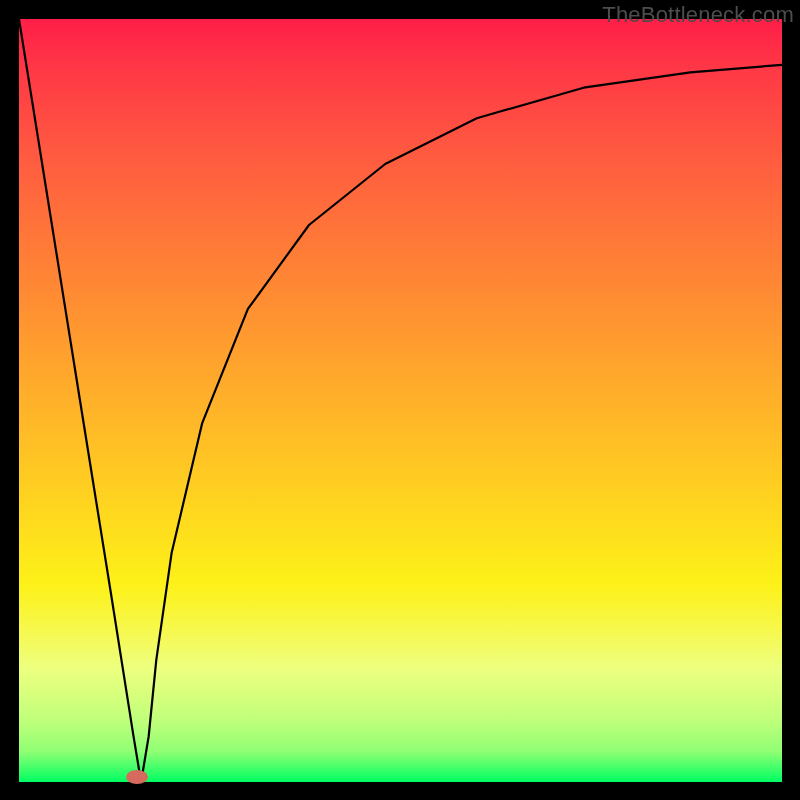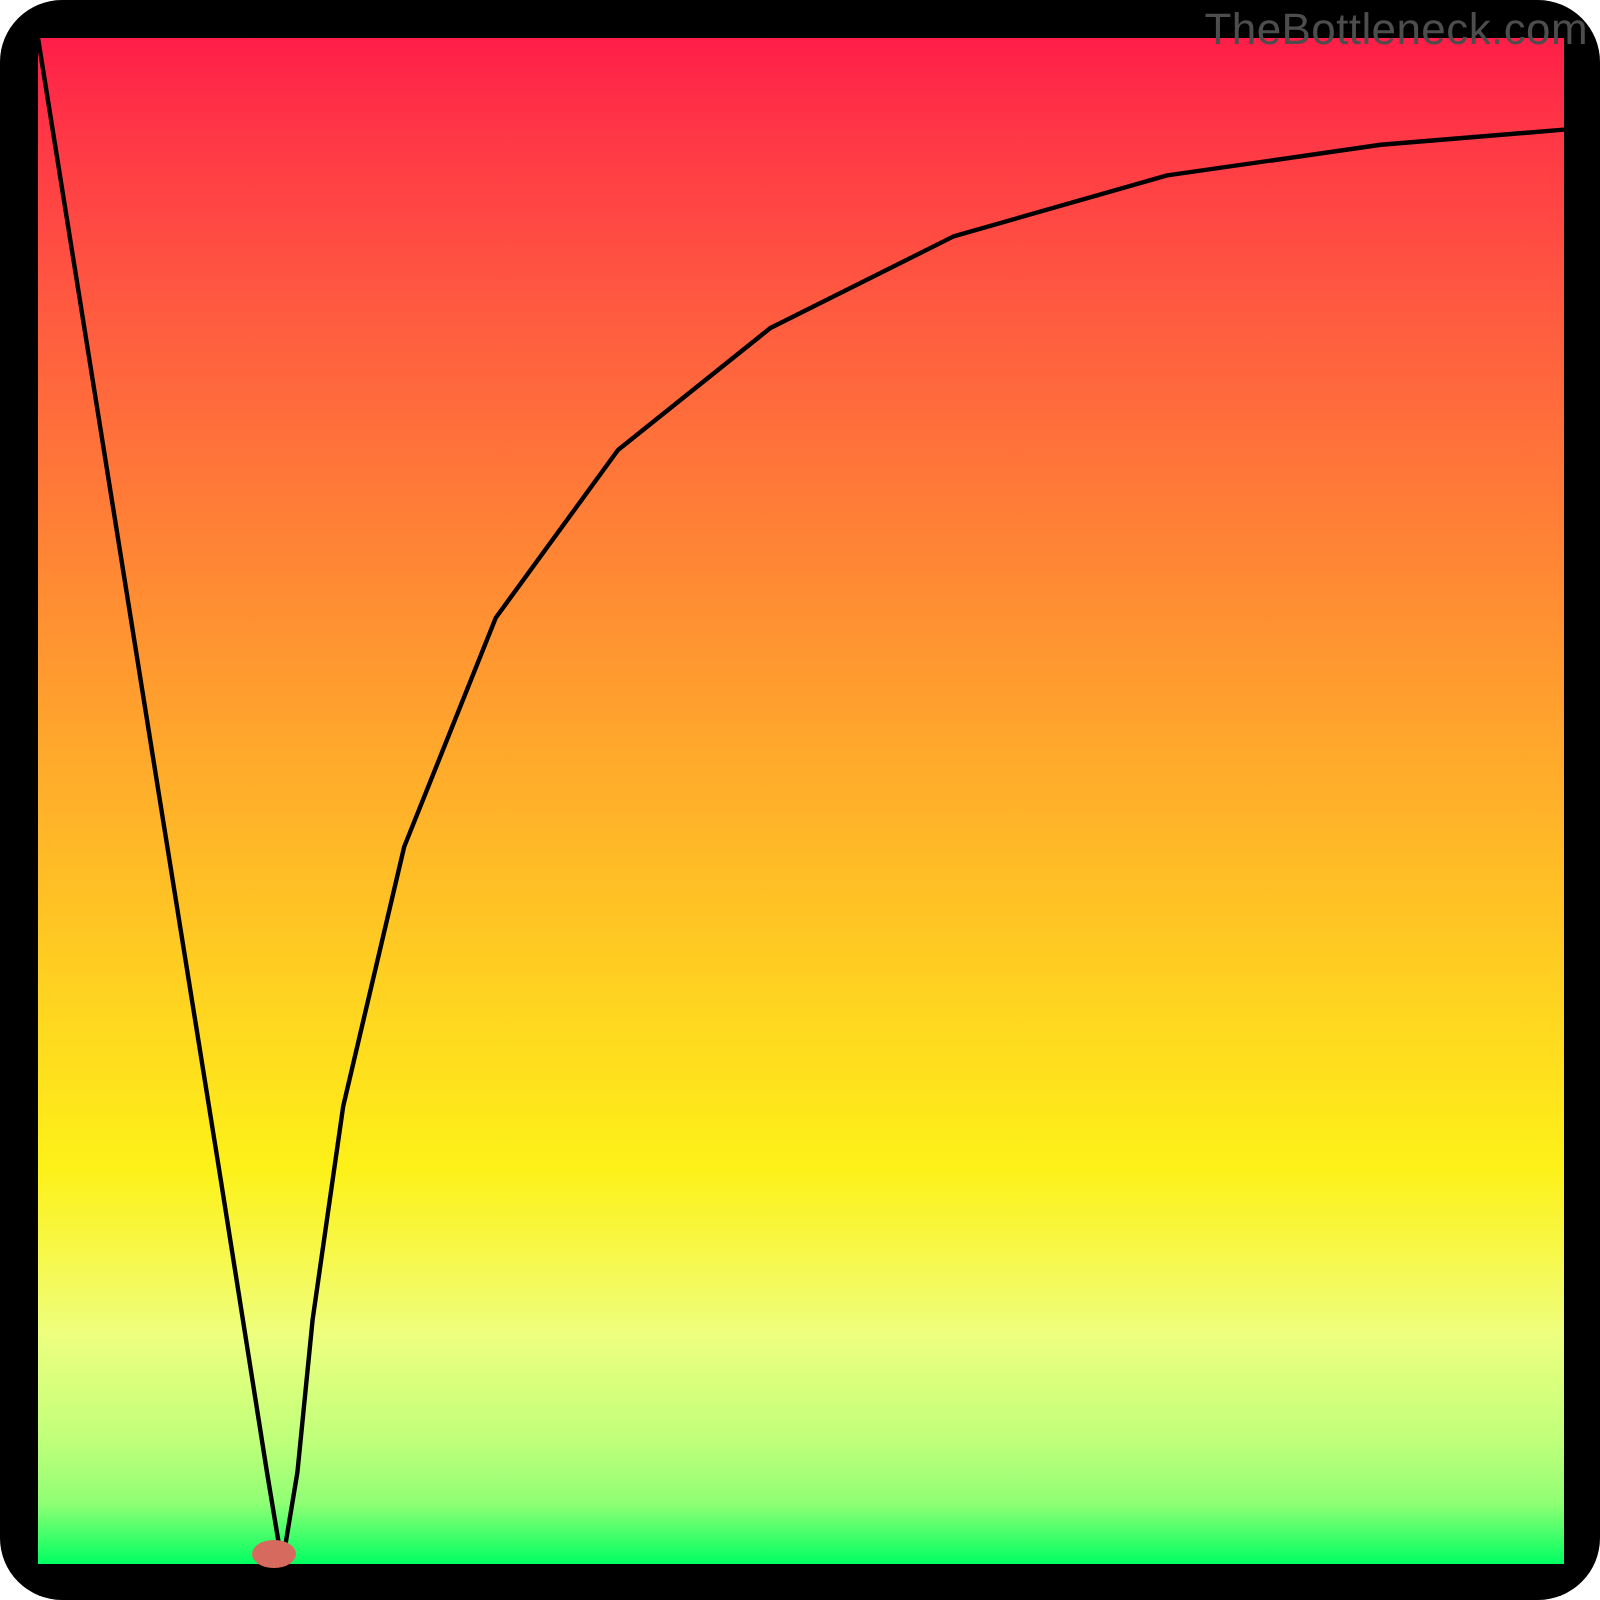--- a/index.html
+++ b/index.html
@@ -8,21 +8,20 @@
     width: 800px;
     height: 800px;
     overflow: hidden;
     font-family: Arial, Helvetica, sans-serif;
   }
   .outer {
     width: 800px;
     height: 800px;
     background: #000000;
     position: relative;
-    border-radius: 31px;
   }
   .plot-area {
     position: absolute;
     left: 19px;
     top: 19px;
     width: 763px;
     height: 763px;
     
     background: linear-gradient(
       to bottom,

